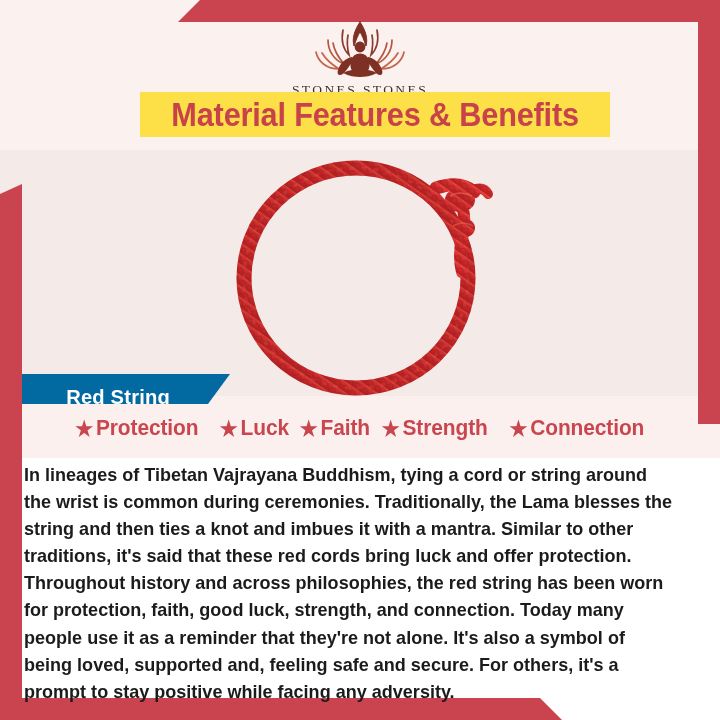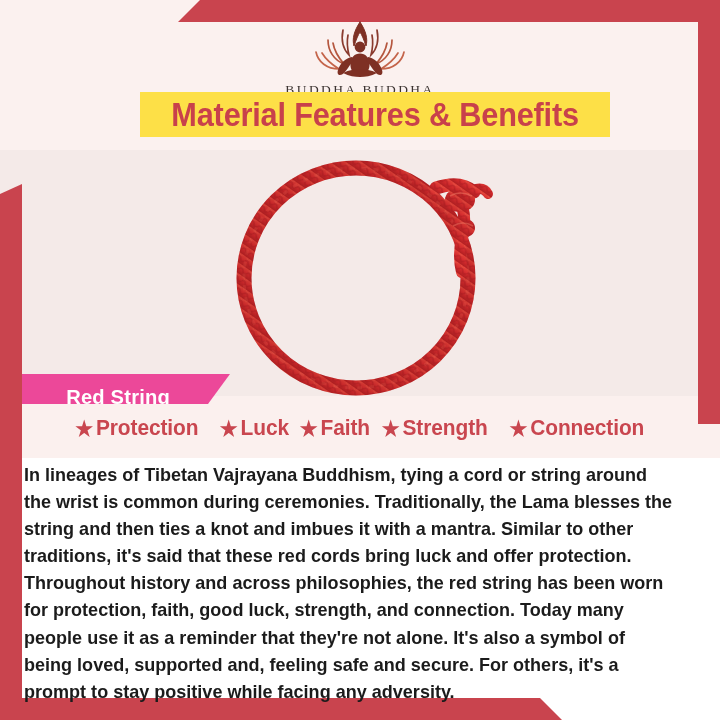--- a/index.html
+++ b/index.html
@@ -137,21 +137,21 @@
     left: 222px; top: 152px;
     width: 280px; height: 248px;
     z-index: 5;
   }
 
   
   .tab-redstring {
     position: absolute;
     left: 22px; top: 374px;
     width: 208px; height: 46px;
-    background: #ec4899;
+    background: #0369a1;
     clip-path: polygon(0 0, 208px 0, 186px 30px, 0 30px);
     z-index: 9;
     display: flex;
     align-items: center;
   }
   .tab-redstring span {
     margin-left: 42px;
     color: #ffffff;
     font-size: 21px;
     font-weight: bold;
@@ -232,21 +232,21 @@
         <path d="M108 34 C106 44 97 51 85 51 C93 46 99 40 102 35" stroke="#c4644a"></path>
       </g>
       <g fill="#7e3024">
         <circle cx="64" cy="29" r="5.4"></circle>
         <path d="M64 35.5 C58.5 35.5 55 39.5 54.5 45 C54 50 56 53.5 58 55 L70 55 C72 53.5 74 50 73.5 45 C73 39.5 69.5 35.5 64 35.5 Z"></path>
         <path d="M56 39 C50 40 44 45 42 52 C41 55 42 57 44 57 C47 57 49 54 52 50 C54 47 56 44 57.5 42.5 Z"></path>
         <path d="M72 39 C78 40 84 45 86 52 C87 55 86 57 84 57 C81 57 79 54 76 50 C74 47 72 44 70.5 42.5 Z"></path>
         <path d="M47 55 C53 52 59 51 64 51 C69 51 75 52 81 55 C75 58 69 59 64 59 C59 59 53 58 47 55 Z"></path>
       </g>
     </svg>
-    <span class="logo-word">BUDDHA BUDDHA</span>
+    <span class="logo-word">STONES STONES</span>
   </div>
 
   <div class="title-band">
     <div class="title-text">Material Features &amp; Benefits</div>
   </div>
 
   <div class="bracelet-wrap">
     <svg width="280" height="248" viewBox="0 0 280 248">
       <defs>
         <linearGradient id="cordG" x1="0" y1="0" x2="0" y2="1">

